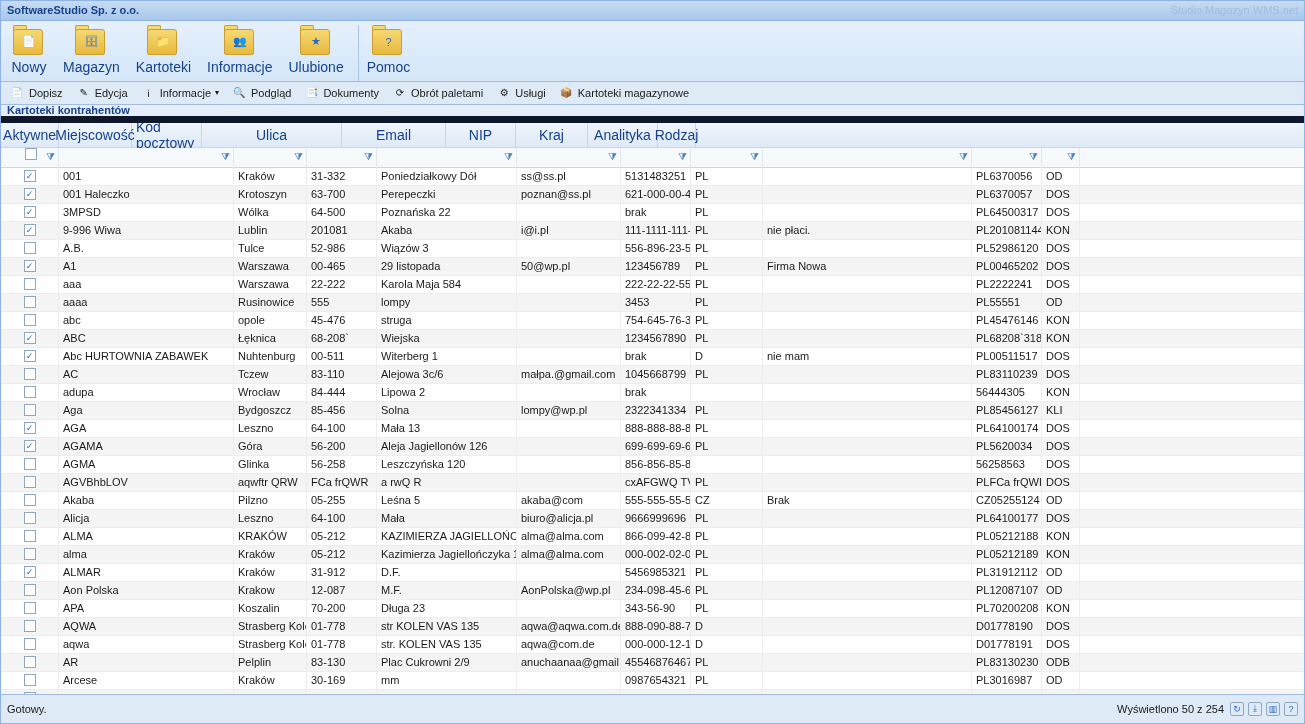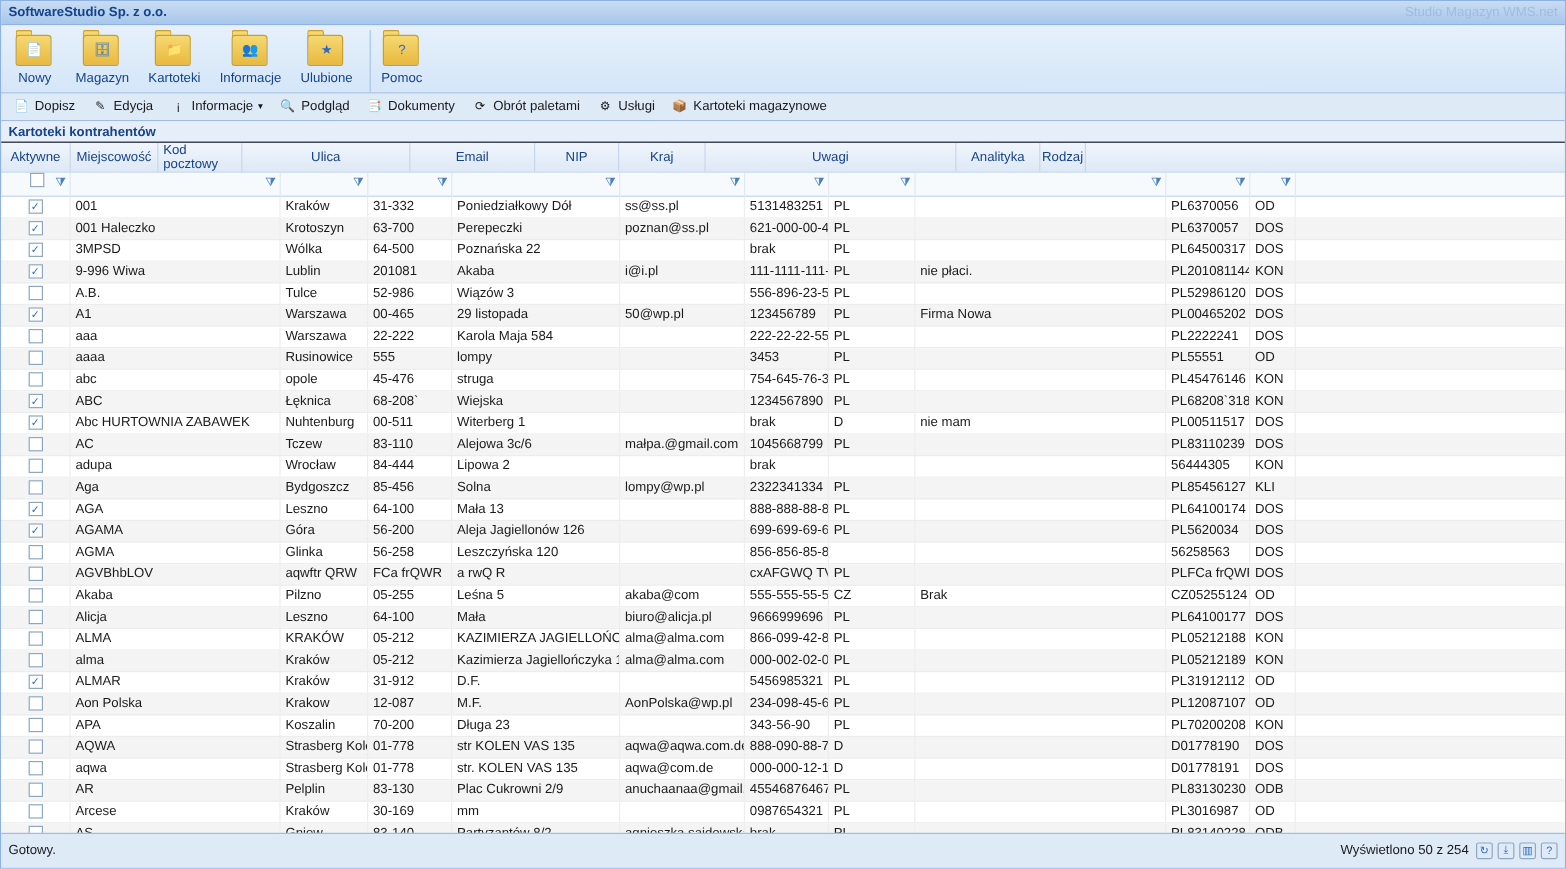--- a/index.html
+++ b/index.html
@@ -9,28 +9,28 @@
   .titlebar { background: linear-gradient(#c8dcf2, #a7c7ec); border-bottom: 1px solid #8db2e3; height: 20px; display: flex; align-items: center; justify-content: space-between; padding: 0 6px; font-size: 11px; color: #15428b; font-weight: bold; }
   .titlebar .right { color: #9fbce0; font-weight: normal; }
   .ribbon { background: linear-gradient(#e6f0fb, #d4e6f8); border-bottom: 1px solid #a0bde0; display: flex; padding: 4px 6px 0 6px; gap: 4px; }
   .rgroup { display: flex; gap: 8px; border-right: 1px solid #a8c5e6; padding: 0 10px 4px 0; }
   .rgroup:last-child { border-right: none; }
   .rbtn { display: flex; flex-direction: column; align-items: center; gap: 2px; padding: 2px 4px; border-radius: 3px; cursor: pointer; }
   .folder { width: 36px; height: 30px; position: relative; }
   .folder .back { position: absolute; left: 2px; top: 2px; width: 30px; height: 26px; background: linear-gradient(#f6d872, #e8b93e); border: 1px solid #c9a030; border-radius: 3px 3px 2px 2px; }
   .folder .tab { position: absolute; left: 2px; top: -2px; width: 14px; height: 6px; background: #f6d872; border: 1px solid #c9a030; border-bottom: none; border-radius: 2px 2px 0 0; }
   .folder .badge { position: absolute; left: 9px; top: 6px; width: 18px; height: 18px; display:flex; align-items:center; justify-content:center; font-size:11px; color:#2a6ac8; }
-  .rbtn span.lbl { font-size: 11px; color: #15428b; }
+  .rbtn span.lbl { font-size: 14px; color: #15428b; }
   .toolbar { background: #dfeaf7; border-bottom: 1px solid #a0bde0; height: 24px; display: flex; align-items: center; padding: 0 4px; gap: 2px; }
   .tbtn { display: flex; align-items: center; gap: 4px; padding: 2px 6px; border-radius: 2px; cursor: pointer; color: #1a1a1a; }
   .ticon { width: 14px; height: 14px; display:inline-flex; align-items:center; justify-content:center; font-size:10px; }
-  .subtitle { background: #e6eff9; border-bottom: 1px solid #0f172a; height: 18px; display: flex; align-items: center; padding: 0 6px; font-weight: bold; color: #15428b; }
+  .subtitle { background: #e6eff9; border-bottom: 7px solid #0f172a; height: 18px; display: flex; align-items: center; padding: 0 6px; font-weight: bold; color: #15428b; }
   .gridwrap { flex: 1 1 auto; overflow: hidden; display: flex; flex-direction: column; }
   .gridhead { display: flex; border-bottom: 1px solid #c7d7ea; background: linear-gradient(#f0f5fb, #dde9f6); }
-  .gridhead .hcell { border-right: 1px solid #c7d7ea; height: 24px; display:flex; align-items:center; justify-content:center; padding: 0 4px; font-size:11px; color:#15428b; font-weight:normal; cursor:pointer; }
+  .gridhead .hcell { border-right: 1px solid #c7d7ea; height: 24px; display:flex; align-items:center; justify-content:center; padding: 0 4px; font-size:14px; color:#15428b; font-weight:normal; cursor:pointer; }
   .filterrow { display: flex; border-bottom: 1px solid #c7d7ea; background: #f6fafd; height: 20px; }
   .filterrow .fcell { border-right: 1px solid #e0e8f0; height: 20px; position: relative; }
   .filterrow .fcell .funnel { position:absolute; right:3px; top:3px; color:#4a80c0; font-size:10px; cursor:pointer; }
   .gridbody { flex:1 1 auto; overflow-y:scroll; overflow-x:hidden; background:#fff; }
   .row { display:flex; height:18px; border-bottom:1px solid #ededed; }
   .row:nth-child(even) { background:#f4f4f4; }
   .cell { border-right:1px solid #ededed; padding: 1px 4px; overflow:hidden; white-space:nowrap; text-overflow:ellipsis; display:flex; align-items:center; }
   .cell.center { justify-content:center; }
   .cb { width:12px; height:12px; border:1px solid #8fa8c0; background:#fff; display:inline-flex; align-items:center; justify-content:center; font-size:9px; color:#2a6ac8; cursor:pointer; }
   .statusbar { height:30px; background:#dfeaf7; border-top:1px solid #a0bde0; display:flex; align-items:center; justify-content:space-between; padding:0 6px; font-size:11px; }
@@ -153,21 +153,20 @@
 
   <div class="gridwrap">
     <div class="gridhead" id="gridhead">
         <div class="hcell c0">Aktywne</div>
         <div class="hcell c2">Miejscowość</div>
         <div class="hcell c3">Kod pocztowy</div>
         <div class="hcell c4">Ulica</div>
         <div class="hcell c5">Email</div>
         <div class="hcell c6">NIP</div>
         <div class="hcell c7">Kraj</div>
-        <div class="hcell c8">Uwagi</div>
         <div class="hcell c9">Analityka</div>
         <div class="hcell c10">Rodzaj</div>
       </div>
     <div class="filterrow" id="filterrow">
         <div class="fcell c0"><span style="margin-left:24px;" class="cb"></span><span class="funnel">⧩</span></div>
         <div class="fcell c1">
           <span class="funnel">⧩</span>
         </div>
         <div class="fcell c2">
           <span class="funnel">⧩</span>

